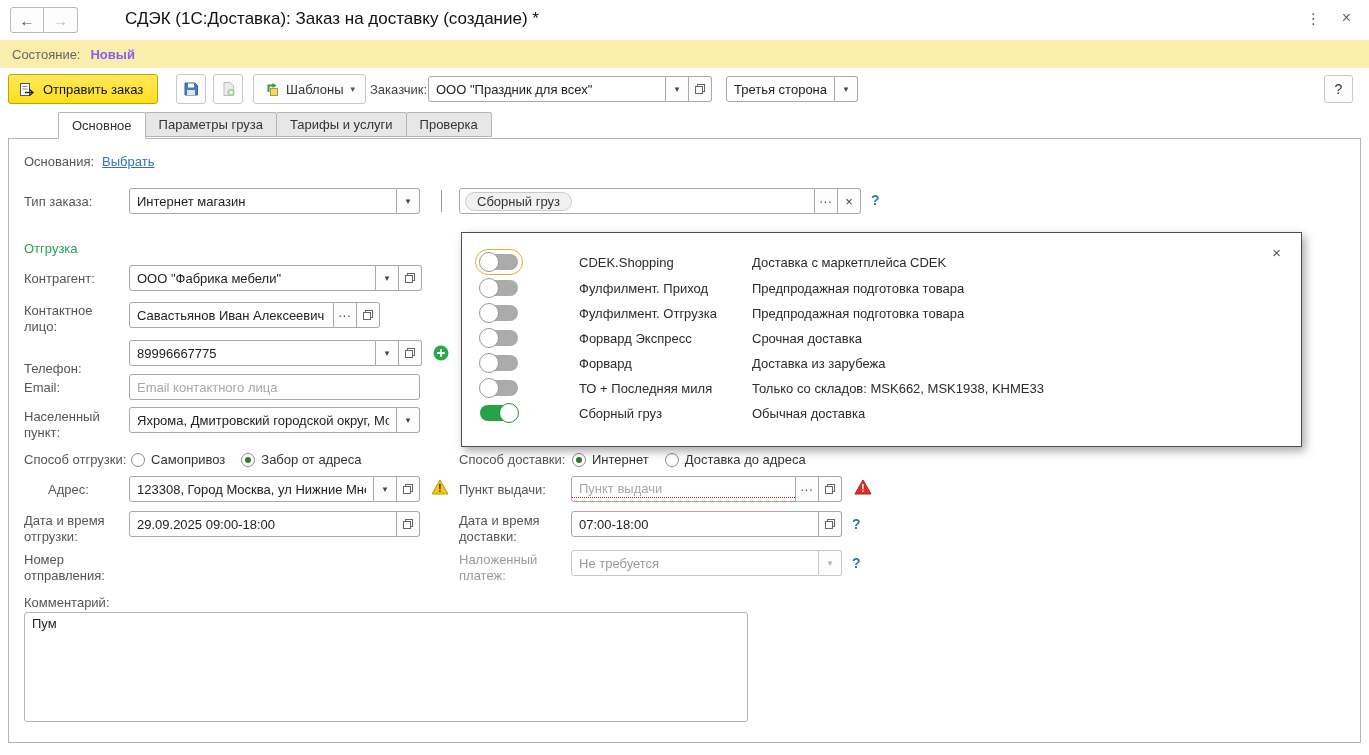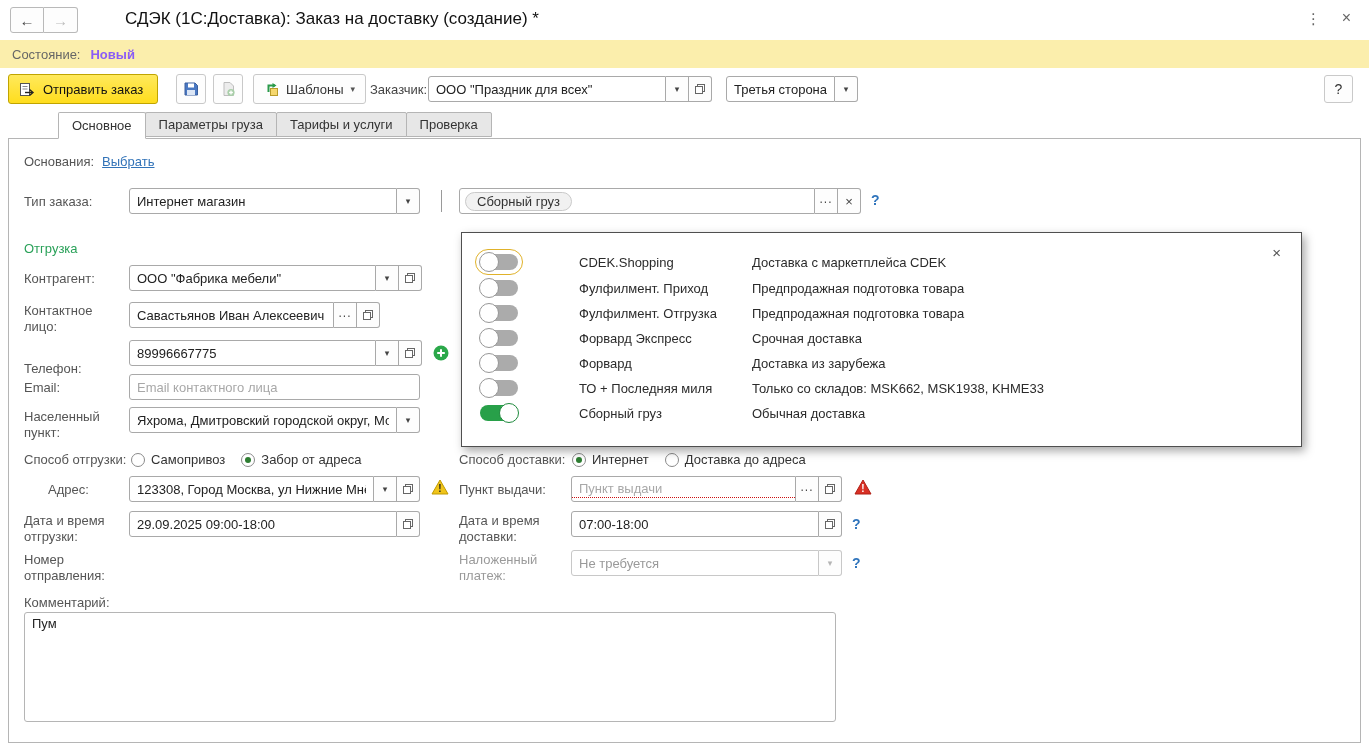--- a/index.html
+++ b/index.html
@@ -88,21 +88,21 @@
   .radio { width:14px; height:14px; border:1px solid #8a8a8a; border-radius:50%; background:#fff;
            position:relative; flex:none; }
   .radio.sel::after { content:""; position:absolute; left:3px; top:3px; width:6px; height:6px;
                       border-radius:50%; background:#2e7d32; }
 
   .help { position:absolute; color:#2f74bc; font-weight:bold; font-size:14px; cursor:pointer; }
 
   .warn { position:absolute; width:18px; height:16px; }
   .plus-icon { position:absolute; width:16px; height:16px; cursor:pointer; }
 
-  .comment { position:absolute; left:15px; top:473px; width:812px; height:110px; border:1px solid #b5b5b5;
+  .comment { position:absolute; left:15px; top:473px; width:724px; height:110px; border:1px solid #b5b5b5;
              border-radius:3px; font:inherit; color:#222; padding:3px 7px; resize:none; outline:none; }
 
   
   .popup { position:absolute; left:452px; top:93px; width:841px; height:215px; background:#fff;
            border:1px solid #4f4f4f; box-shadow:3px 4px 9px rgba(0,0,0,0.35); z-index:4; }
   .popup-close { position:absolute; right:20px; top:11px; color:#555; font-size:15px; cursor:pointer; }
   .popt { position:absolute; left:0; width:100%; height:23px; }
   .tgl { position:absolute; left:18px; top:1px; width:38px; height:16px; border-radius:8px;
          background:#ababab; cursor:pointer; }
   .tgl::after { content:""; position:absolute; left:-1px; top:-2px; width:18px; height:18px; background:#fff;

